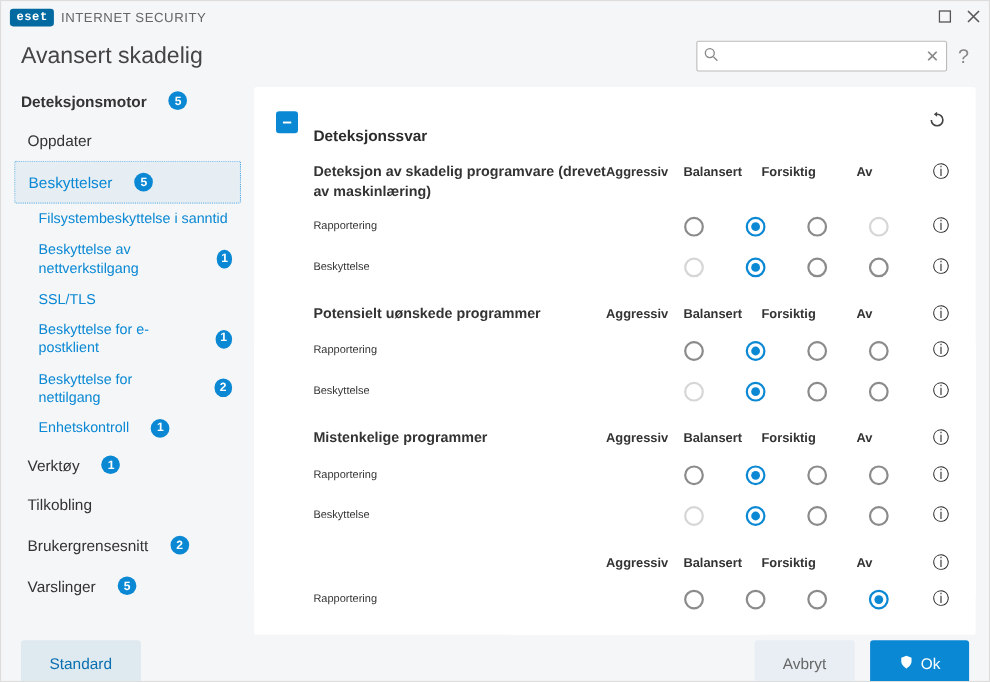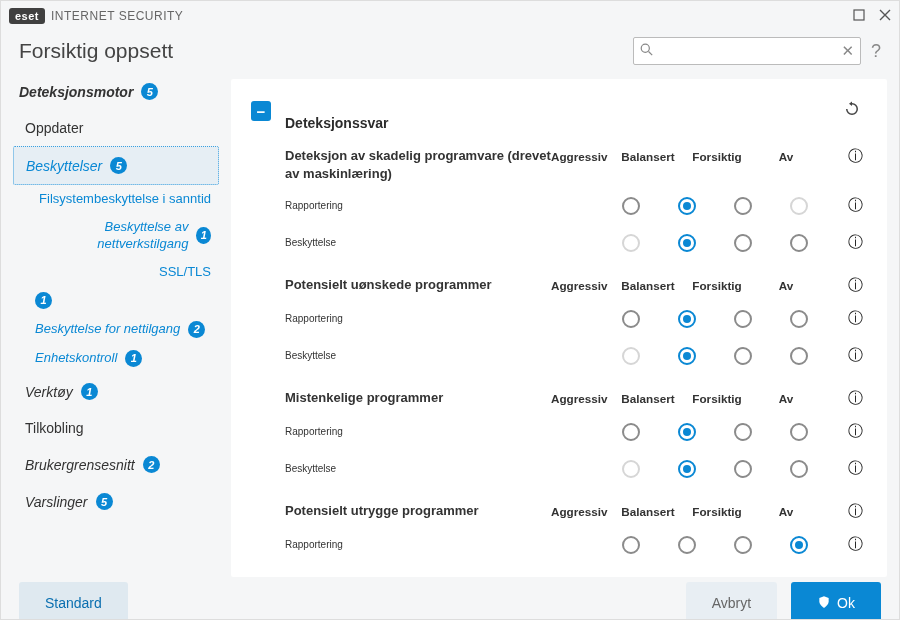--- a/index.html
+++ b/index.html
@@ -1,21 +1,21 @@
 <!DOCTYPE html>
 <html><head>
 <meta charset="utf-8">
 <style>
 * { margin: 0; padding: 0; box-sizing: border-box; font-family: "Segoe UI", Arial, sans-serif; }
 body { width: 900px; height: 620px; background: #f5f6f7; overflow: hidden; border: 1px solid #ddd; }
 
 
 .titlebar { height: 30px; display: flex; align-items: center; padding: 0 8px; }
 .logo { display: flex; align-items: center; gap: 6px; font-size: 12px; color: #666; font-weight: 500; letter-spacing: 0.5px; }
-.logo-badge { background: #404040; color: #fff; padding: 2px 6px; border-radius: 3px; font-weight: bold; font-size: 11px; }
+.logo-badge { background: #0369a1; color: #fff; padding: 2px 6px; border-radius: 3px; font-weight: bold; font-size: 11px; font-family: Liberation Mono, monospace; }
 .titlebar-controls { margin-left: auto; display: flex; gap: 14px; font-size: 14px; color: #555; }
 .titlebar-controls span { cursor: pointer; }
 
 
 .header-row { display: flex; align-items: center; padding: 6px 18px 14px 18px; }
 .page-title { font-size: 21px; color: #444; }
 .search-wrap { margin-left: auto; display: flex; align-items: center; gap: 10px; }
 .search-box { position: relative; width: 228px; }
 .search-box input { width: 100%; height: 28px; border: 1px solid #bbb; border-radius: 2px; padding: 0 28px; font-size: 13px; }
 .search-ico { position: absolute; left: 7px; top: 50%; transform: translateY(-50%); color: #888; font-size: 13px; }
@@ -25,22 +25,22 @@
 
 .main { display: flex; height: 498px; padding: 0 12px; }
 
 
 .sidebar { width: 210px; overflow-y: auto; padding-right: 4px; position: relative; }
 .sidebar::-webkit-scrollbar { width: 6px; }
 .sidebar::-webkit-scrollbar-thumb { background: #bbb; border-radius: 3px; }
 .nav-top { padding: 4px 12px 10px 6px; font-size: 14px; font-weight: 600; display: flex; align-items: center; gap: 8px; color: #333; border-left: 3px solid #0078c8; margin-left: -3px;}
 .nav-item { padding: 10px 12px; font-size: 14px; color: #333; cursor: pointer; }
 .nav-item.sel { background: #e6eef4; border: 1px dotted #3aa0e0; border-radius: 2px; }
-.nav-item.link { color: #0a88d4; text-align: right; }
-.nav-flex { display: flex; align-items: center; gap: 8px; font-style: italic; }
+.nav-item.link { color: #0a88d4; }
+.nav-flex { display: flex; align-items: center; gap: 20px; }
 .badge { background: #0a88d4; color: #fff; border-radius: 50%; width: 17px; height: 17px; display: inline-flex; align-items: center; justify-content: center; font-size: 11px; font-weight: 600; }
 .nav-sub { padding-left: 14px; }
 .nav-sub .nav-item { padding: 6px 8px; font-size: 13px; line-height: 1.25; }
 
 
 .content { flex: 1; background: #fff; border-radius: 2px; margin-left: 8px; padding: 12px 6px 12px 20px; overflow-y: auto; position: relative; }
 .content::-webkit-scrollbar { width: 8px; }
 .content::-webkit-scrollbar-thumb { background: #cfd5da; border-radius: 4px; }
 .section-head { display: flex; align-items: center; gap: 14px; margin-bottom: 16px; }
 .collapse-box { width: 20px; height: 20px; background: #0a88d4; color: #fff; border-radius: 3px; display: flex; align-items: center; justify-content: center; font-weight: bold; font-size: 15px; cursor: pointer; }
@@ -88,21 +88,21 @@
     </span>
     <span>
       <svg width="12" height="12" viewBox="0 0 12 12">
           <path d="M1 1 L11 11 M11 1 L1 11" stroke="#555" stroke-width="1.4"></path>
         </svg>
     </span>
   </div>
 </div>
 
 <div class="header-row">
-  <div class="page-title">Forsiktig oppsett</div>
+  <div class="page-title">Avansert skadelig</div>
   <div class="search-wrap">
     <div class="search-box">
       <span class="search-ico">
         <svg width="13" height="13" viewBox="0 0 16 16">
             <circle cx="6.5" cy="6.5" r="5" fill="none" stroke="#888" stroke-width="1.5"></circle>
             <path d="M10.5 10.5 L15 15" stroke="#888" stroke-width="1.5"></path>
           </svg>
       </span>
       <input type="text" placeholder="" style="">
       <span class="clear-ico">✕</span>
@@ -133,20 +133,21 @@
         <span>Filsystembeskyttelse i sanntid</span>
       </div>
       <div class="nav-item link nav-flex">
         <span>Beskyttelse av nettverkstilgang</span>
         <span class="badge">1</span>
       </div>
       <div class="nav-item link">
         <span>SSL/TLS</span>
       </div>
       <div class="nav-item link nav-flex">
+        <span>Beskyttelse for e-postklient</span>
         <span class="badge">1</span>
       </div>
       <div class="nav-item link nav-flex">
         <span>Beskyttelse for nettilgang</span>
         <span class="badge">2</span>
       </div>
       <div class="nav-item link nav-flex">
         <span>Enhetskontroll</span>
         <span class="badge">1</span>
       </div>
@@ -321,21 +322,20 @@
               </div>
               <div class="rcell">
                 <span class="radio"></span>
               </div>
               <div class="info-ico">ⓘ</div>
             </div>
           </div>
         </div>
         <div class="group">
           <div class="group-head">
-            <div class="group-name">Potensielt utrygge programmer</div>
             <div class="col-headers">
               <div class="col-h">Aggressiv</div>
               <div class="col-h">Balansert</div>
               <div class="col-h">Forsiktig</div>
               <div class="col-h">Av</div>
               <div class="info-ico">ⓘ</div>
             </div>
           </div>
           <div class="row">
             <div class="row-name">Rapportering</div>

